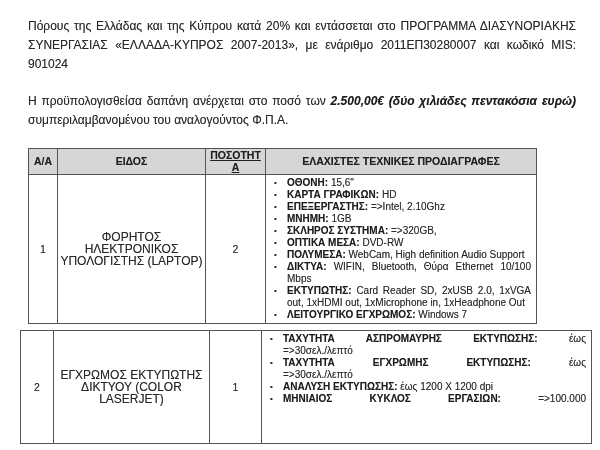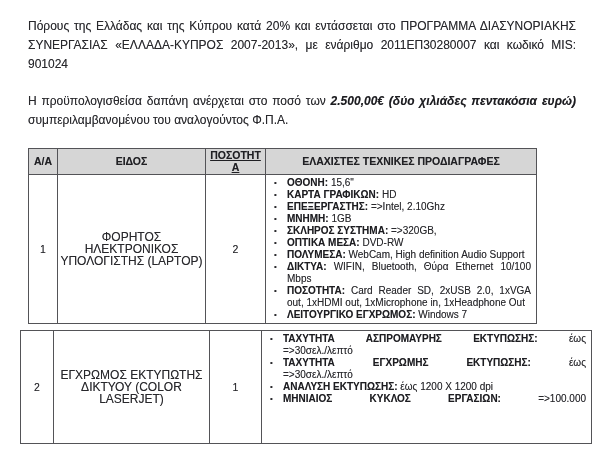--- a/index.html
+++ b/index.html
@@ -162,21 +162,21 @@
               </li>
           <li class="spec">
                 <span class="bullet">•</span>
                 <div class="spec-text">
                   <div class="line"><b>ΔΙΚΤΥΑ:</b><span> WIFIN, Bluetooth, Θύρα Ethernet 10/100 Mbps</span></div>
                 </div>
               </li>
           <li class="spec">
                 <span class="bullet">•</span>
                 <div class="spec-text">
-                  <div class="line"><b>ΠΟΣΟΤΗΤΑ:</b><span> Card Reader SD, 2xUSB 2.0, 1xVGA out, 1xHDMI out, 1xMicrophone in, 1xHeadphone Out</span></div>
+                  <div class="line"><b>ΕΚΤΥΠΩΤΗΣ:</b><span> Card Reader SD, 2xUSB 2.0, 1xVGA out, 1xHDMI out, 1xMicrophone in, 1xHeadphone Out</span></div>
                 </div>
               </li>
           <li class="spec">
                 <span class="bullet">•</span>
                 <div class="spec-text">
                   <div class="line"><b>ΛΕΙΤΟΥΡΓΙΚΟ ΕΓΧΡΩΜΟΣ:</b><span> Windows 7</span></div>
                 </div>
               </li>
         </ul>
       </td>

